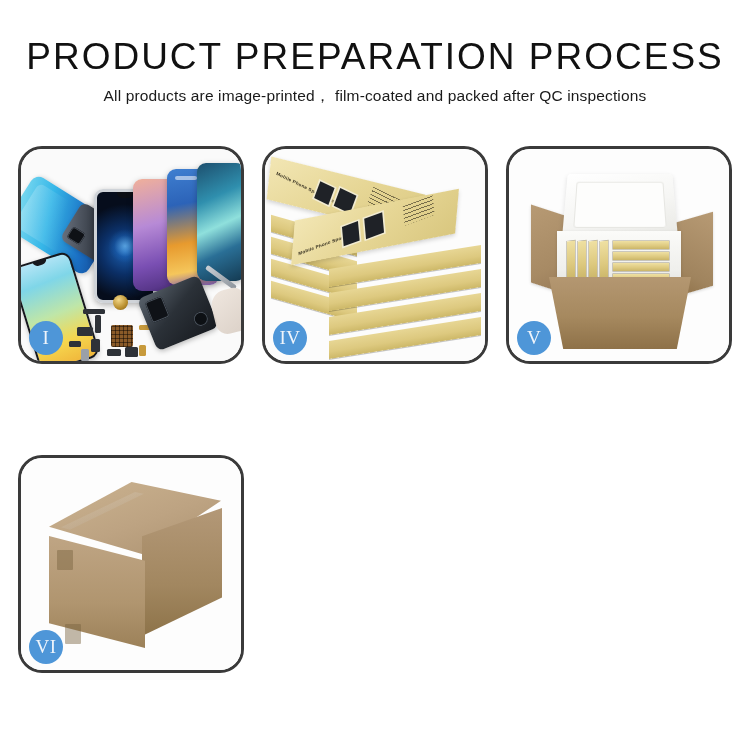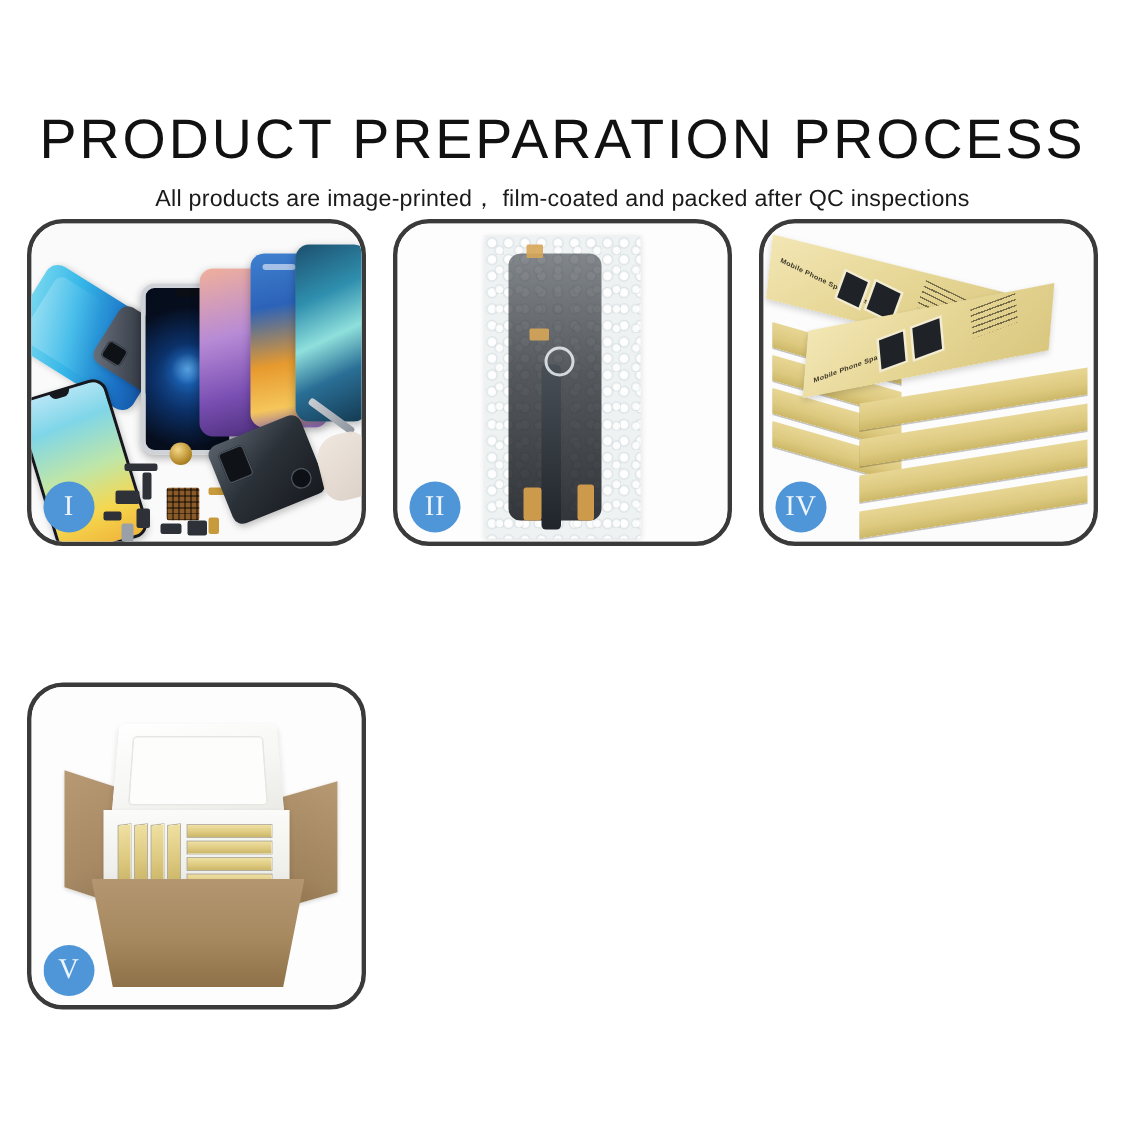--- a/index.html
+++ b/index.html
@@ -22,21 +22,20 @@
     text-align: center;
   }
   .title {
     font-family: "Liberation Sans", sans-serif;
     font-size: 37px;
     font-weight: 400;
     letter-spacing: 2.0px;
     color: #111111;
     line-height: 1.05;
     white-space: nowrap;
-    margin-top: 36px;
   }
   .subtitle {
     margin-top: 9px;
     font-family: "Liberation Sans", sans-serif;
     font-size: 15.5px;
     font-weight: 400;
     letter-spacing: 0.15px;
     color: #1a1a1a;
     white-space: nowrap;
   }
@@ -416,34 +415,20 @@
         <div class="pt" style="left:74px; top:166px; width:6px; height:18px;"></div>
       </div>
 
       <div class="housing"></div>
       <div class="tweezer"></div>
       <div class="hand"></div>
     </div>
     <div class="badge">I</div>
   </div>
 
-  <div class="panel p2">
-    <div class="stage">
-      <div class="bubblepack">
-        <div class="screenpart"></div>
-        <div class="flexcable"></div>
-        <div class="camring"></div>
-        <div class="tape" style="left:28px; top:6px; width:11px; height:9px;"></div>
-        <div class="tape" style="left:30px; top:62px; width:13px; height:8px;"></div>
-        <div class="connector" style="left:26px; top:168px; width:12px; height:22px;"></div>
-        <div class="connector" style="left:62px; top:166px; width:11px; height:24px;"></div>
-      </div>
-    </div>
-    <div class="badge">II</div>
-  </div>
 
 
   <div class="panel p4">
     <div class="stage">
 
       <div class="stk-face" style="left:6px; top:78px;  width:86px; height:17px; transform:skewY(16deg);"></div>
       <div class="stk-face" style="left:6px; top:100px; width:86px; height:17px; transform:skewY(16deg);"></div>
       <div class="stk-face" style="left:6px; top:122px; width:86px; height:17px; transform:skewY(16deg);"></div>
       <div class="stk-face" style="left:6px; top:144px; width:86px; height:17px; transform:skewY(16deg);"></div>
 
@@ -482,14 +467,25 @@
         <div class="ylw" style="left:56px; top:10px; width:56px; height:8px;"></div>
         <div class="ylw" style="left:56px; top:21px; width:56px; height:8px;"></div>
         <div class="ylw" style="left:56px; top:32px; width:56px; height:8px;"></div>
         <div class="ylw" style="left:56px; top:43px; width:56px; height:8px;"></div>
       </div>
       <div class="carton"></div>
     </div>
     <div class="badge">V</div>
   </div>
 
+  <div class="panel p6">
+    <div class="stage">
+      <div class="c6-top"></div>
+      <div class="c6-side"></div>
+      <div class="c6-front"></div>
+      <div class="c6-seam"></div>
+      <div class="c6-tab" style="left:36px; top:92px;"></div>
+      <div class="c6-tab" style="left:44px; top:166px;"></div>
+    </div>
+    <div class="badge">VI</div>
+  </div>
 
 </div>
 
 </body></html>

